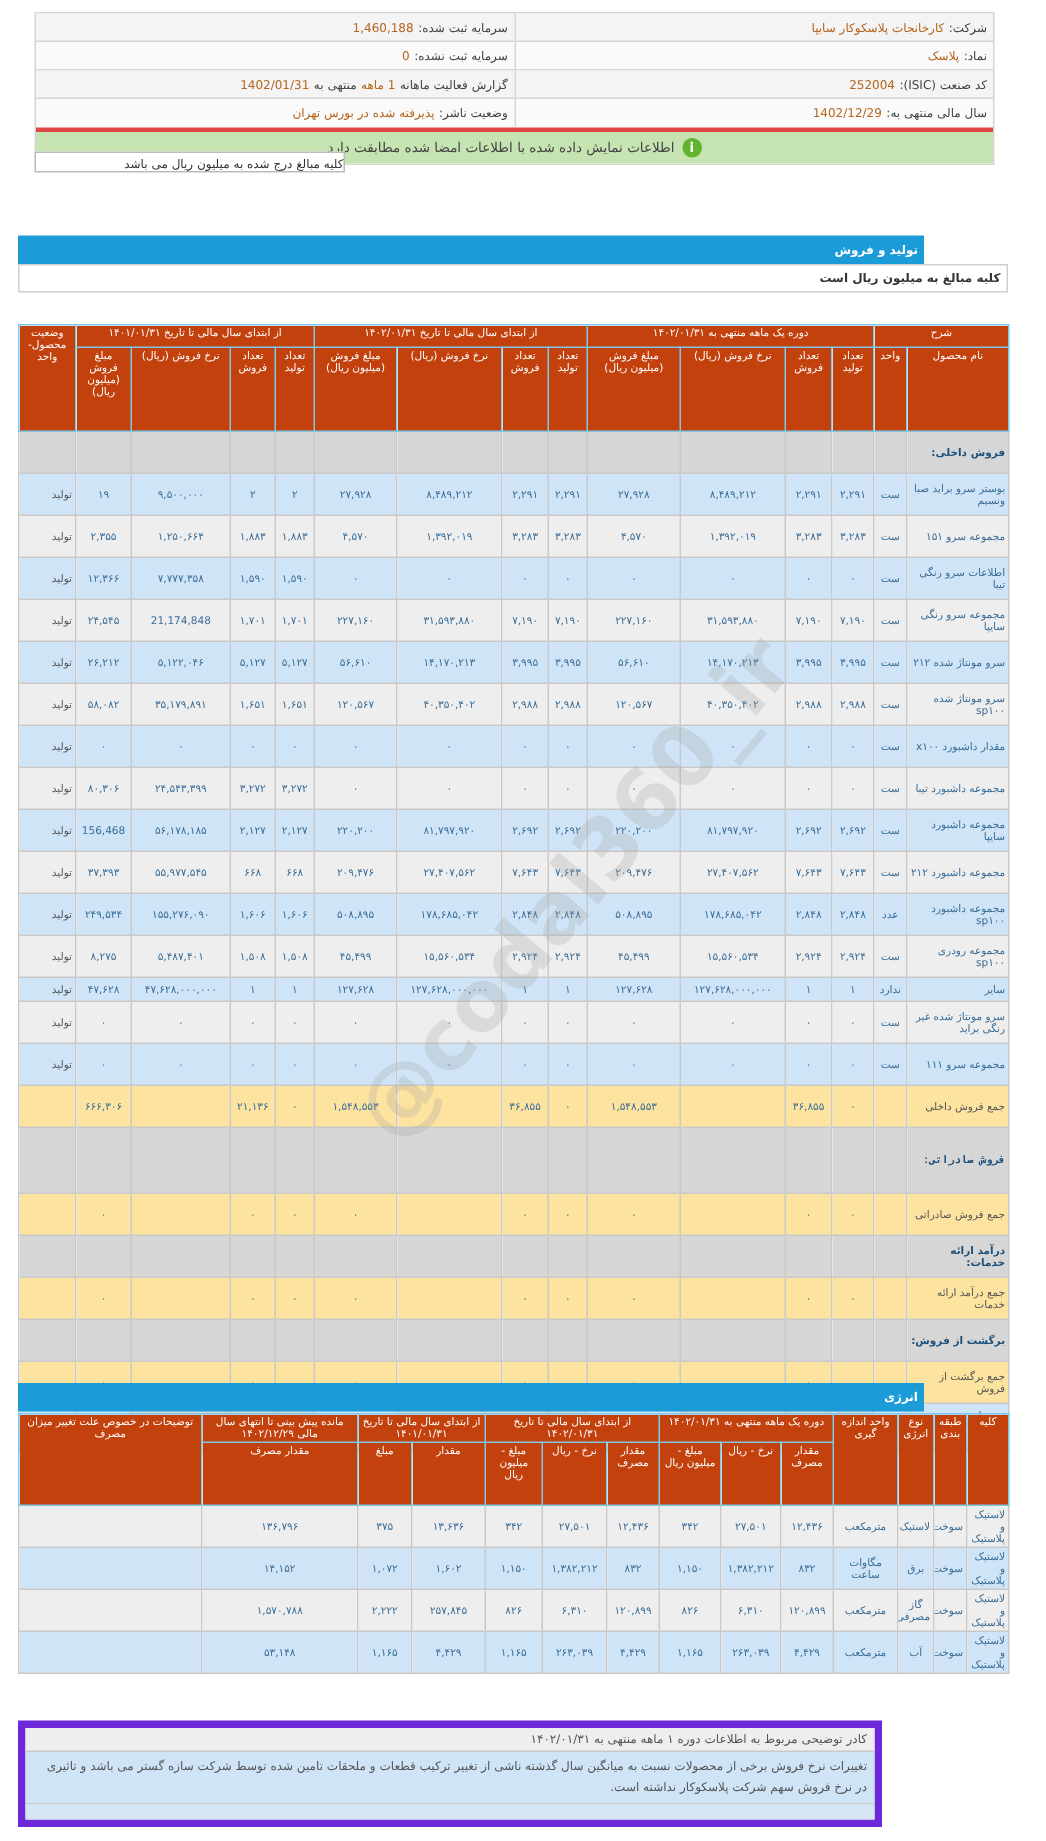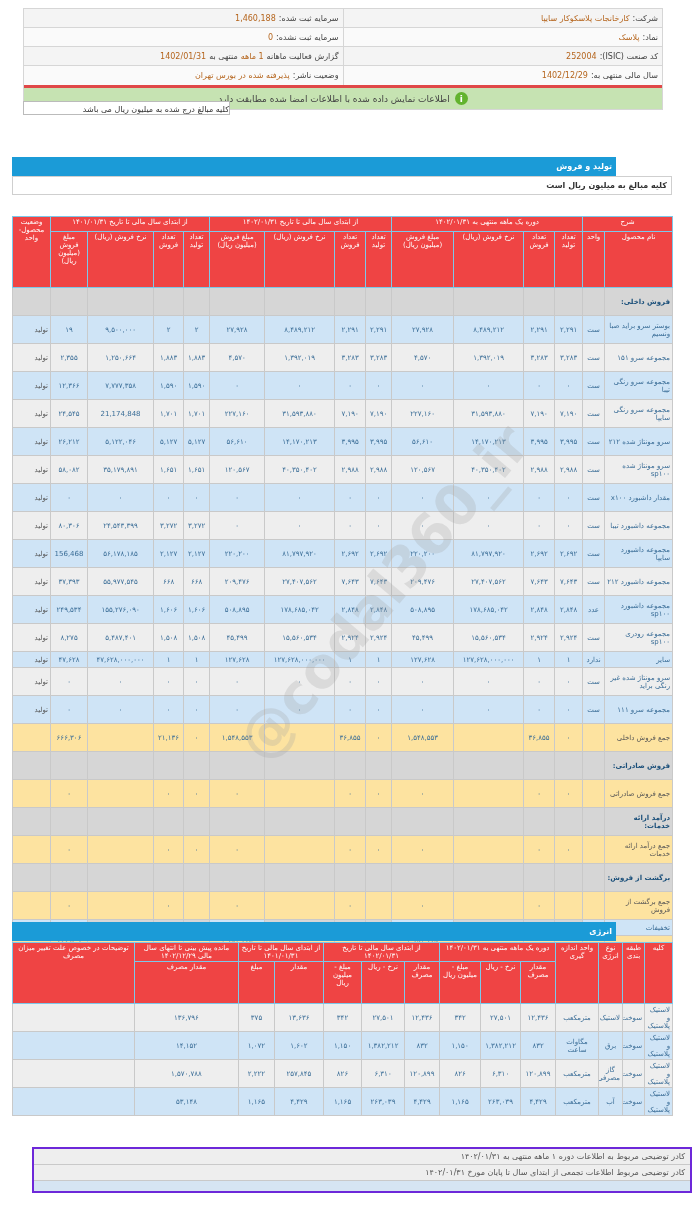--- a/index.html
+++ b/index.html
@@ -17,35 +17,35 @@
   #info .notice { height: 21px; background: #c6e3b2; display: flex; align-items: center; justify-content: center; font-size: 9px; color: #444; }
   .info-icon { width: 13px; height: 13px; border-radius: 50%; background: #62b32e; color: #fff; font-size: 9px; font-weight: bold; display: inline-flex; align-items: center; justify-content: center; margin-left: 5px; }
   #unitnote { position: absolute; left: 23px; top: 101px; width: 207px; height: 14px; border: 1px solid #bbb; font-size: 8px; padding: 0 0; display: flex; align-items: flex-end; background: #fff; }
 
   
   .sec-head { position: absolute; left: 12px; width: 604px; background: #1b9bd7; color: #fff; font-weight: bold; font-size: 8px; padding: 0 4px; display: flex; align-items: center; }
   .sec-sub { position: absolute; left: 12px; width: 660px; height: 19px; border: 1px solid #cfcfcf; background: #fff; font-size: 8px; font-weight: bold; padding: 0 4px; display: flex; align-items: center; }
 
   table { border-collapse: collapse; table-layout: fixed; direction: rtl; }
   th, td { border: 1px solid #c9c9c9; font-size: 7px; text-align: center; vertical-align: middle; padding: 1px 2px; overflow: hidden; }
-  th { background: #ef4444; color: #fff; font-weight: normal; border-color: #7cc8ea; vertical-align: top; }
+  th { background: #c2410c; color: #fff; font-weight: normal; border-color: #7cc8ea; vertical-align: top; }
   td { color: #3a6d97; }
   td.name { text-align: right; color: #3a6d97; }
   td.status { text-align: right; color: #555; }
   tr.blue td { background: #cfe4f6; }
   tr.light td { background: #eeeeee; }
   tr.grey td { background: #d6d6d6; }
   tr.sum td { background: #fde3a0; }
   tr.grey td.name { color: #1a4f7a; font-weight: bold; }
   tr.sum td.name { color: #555; }
 
   #prod { position: absolute; left: 12px; top: 216px; width: 660px; }
   #energy { position: absolute; left: 12px; top: 942px; width: 660px; }
 
-  #notes { position: absolute; left: 12px; top: 1147px; width: 660px; border: 2px solid #6d28d9; margin-left: 20px; }
+  #notes { position: absolute; left: 12px; top: 1147px; width: 576px; border: 5px solid #6d28d9; }
   #notes .n { font-size: 8px; padding: 3px 5px; color: #555; border-bottom: 1px solid #c9c9c9; direction: rtl; text-align: right; }
   #notes .n.grey { background: #eeeeee; }
   #notes .n.blue { background: #cfe4f6; line-height: 14px; }
   #notes .n.last { height: 10px; background: #d6e5f3; border-bottom: none; padding: 0; }
 
   .watermark { position: absolute; left: 175px; top: 560px; font-size: 56px; font-weight: bold; color: rgba(160,160,160,0.25); transform: rotate(-50deg); pointer-events: none; font-family: "DejaVu Sans", sans-serif; white-space: nowrap; }
 </style>
 </head>
 <body>
 
@@ -199,21 +199,21 @@
         <td>۳,۲۸۳</td>
         <td>۱,۳۹۲,۰۱۹</td>
         <td>۴,۵۷۰</td>
         <td>۱,۸۸۳</td>
         <td>۱,۸۸۳</td>
         <td>۱,۲۵۰,۶۶۴</td>
         <td>۲,۳۵۵</td>
         <td class="status">تولید</td>
       </tr>
       <tr class="blue" style="height: 28px;">
-        <td class="name">مجموعه سرو رنگی تیبا</td>
+        <td class="name">اطلاعات سرو رنگی تیبا</td>
         <td>ست</td>
         <td>۰</td>
         <td>۰</td>
         <td>۰</td>
         <td>۰</td>
         <td>۰</td>
         <td>۰</td>
         <td>۰</td>
         <td>۰</td>
         <td>۱,۵۹۰</td>
@@ -436,21 +436,21 @@
         <td>۰</td>
         <td>۳۶,۸۵۵</td>
         <td></td>
         <td>۱,۵۴۸,۵۵۳</td>
         <td>۰</td>
         <td>۲۱,۱۳۶</td>
         <td></td>
         <td>۶۶۶,۳۰۶</td>
         <td class="status"></td>
       </tr>
-      <tr class="grey" style="height: 28px;">
+      <tr class="grey" style="height: 44px; font-family: Liberation Mono, monospace;">
         <td class="name">فروش صادراتی:</td>
         <td></td>
         <td></td>
         <td></td>
         <td></td>
         <td></td>
         <td></td>
         <td></td>
         <td></td>
         <td></td>
@@ -692,15 +692,15 @@
         <td>۴,۴۲۹</td>
         <td>۱,۱۶۵</td>
         <td>۵۳,۱۴۸</td>
         <td></td>
       </tr>
     </tbody>
 </table>
 
 <div id="notes">
   <div class="n grey">کادر توضیحی مربوط به اطلاعات دوره ۱ ماهه منتهی به ۱۴۰۲/۰۱/۳۱</div>
-  <div class="n grey">کادر توضیحی مربوط اطلاعات تجمعی از ابتدای سال تا پایان مورخ ۱۴۰۲/۰۱/۳۱</div>
+  <div class="n blue">تغییرات نرخ فروش برخی از محصولات نسبت به میانگین سال گذشته ناشی از تغییر ترکیب قطعات و ملحقات تامین شده توسط شرکت سازه گستر می باشد و تاثیری در نرخ فروش سهم شرکت پلاسکوکار نداشته است.</div>
   <div class="n last"></div>
 </div>
 
 </body></html>

